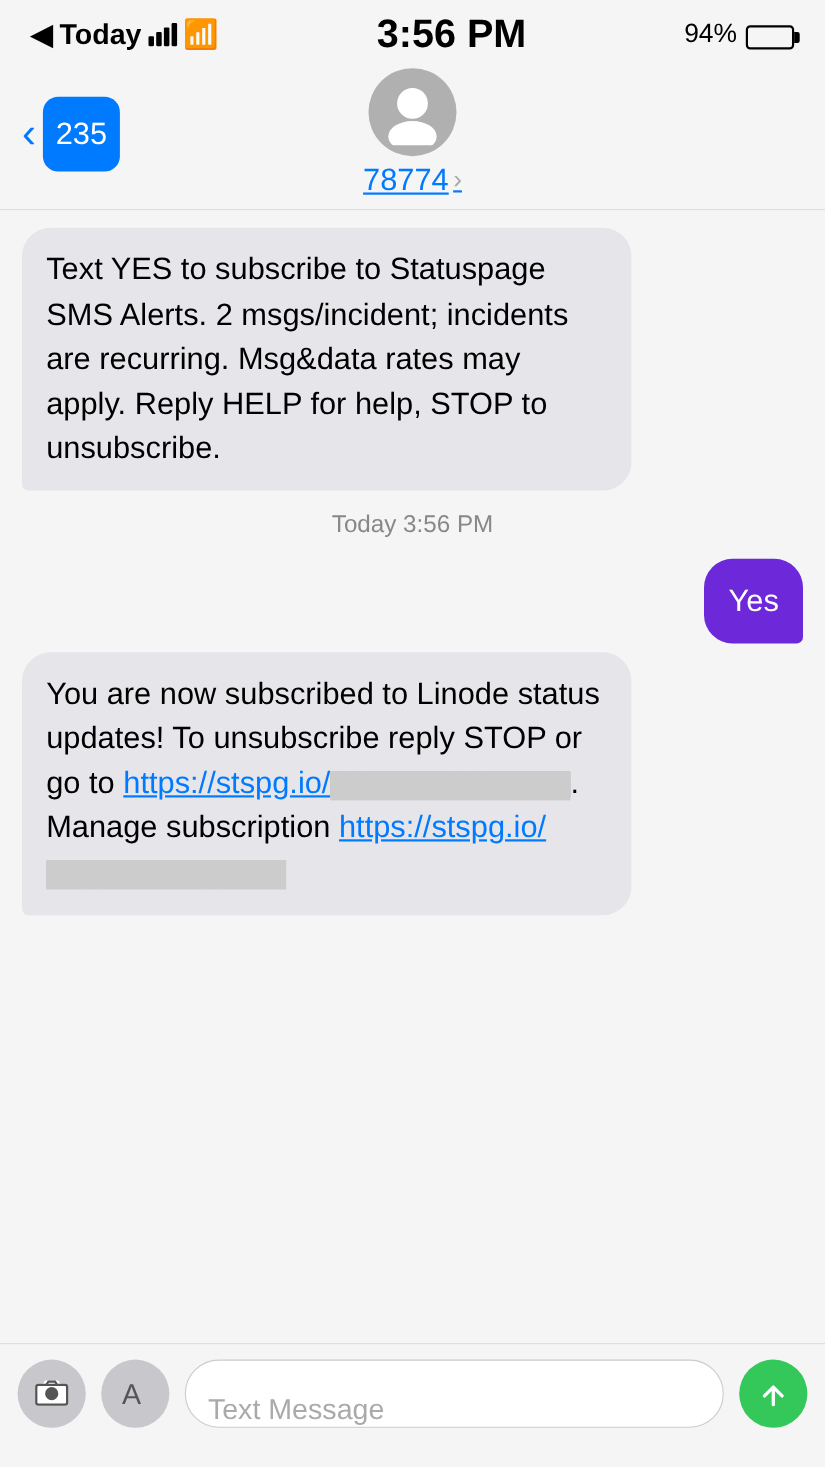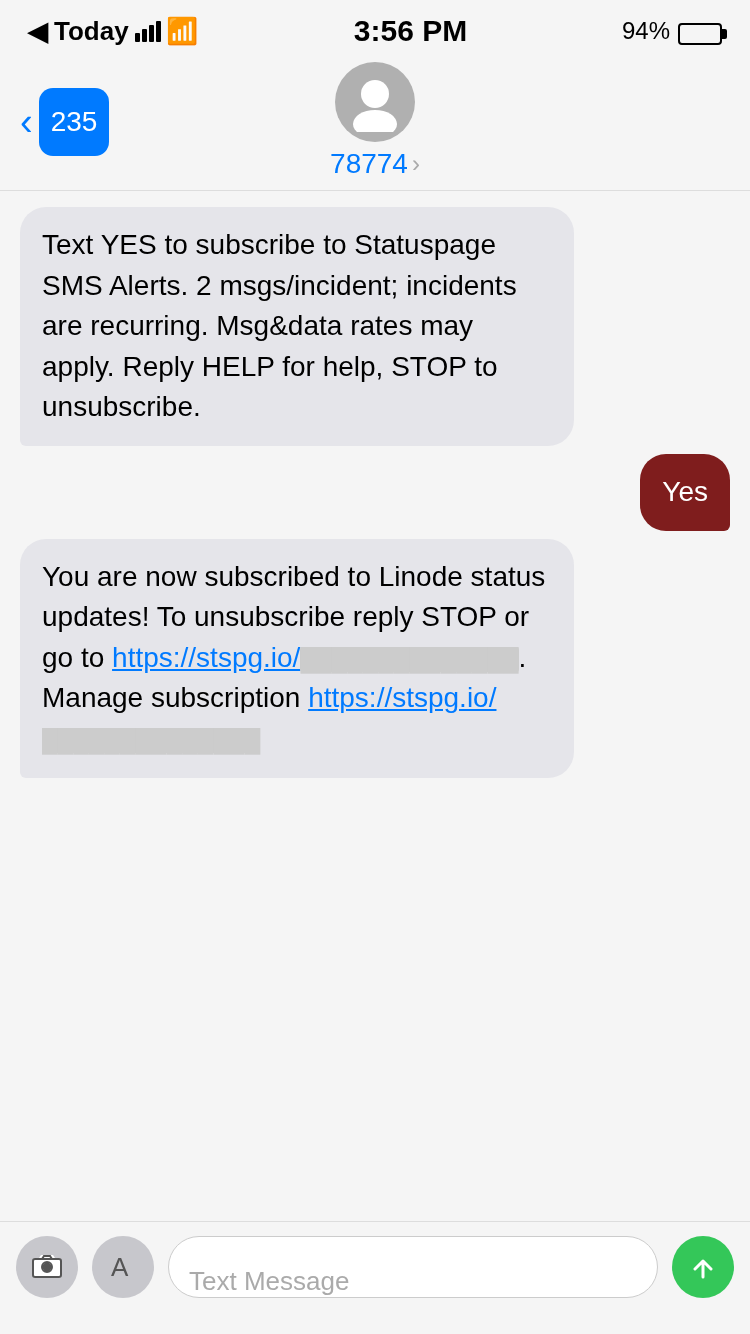--- a/index.html
+++ b/index.html
@@ -24,21 +24,21 @@
       height: 54px;
     }
     .status-left {
       font-size: 26px;
       font-weight: 600;
       display: flex;
       align-items: center;
       gap: 6px;
     }
     .status-center {
-      font-size: 30px;
+      font-size: 36px;
       font-weight: 600;
     }
     .status-right {
       font-size: 24px;
       font-weight: 500;
       display: flex;
       align-items: flex-end;
       gap: 8px;
     }
     .battery-icon {
@@ -121,20 +121,21 @@
       width: 60px;
       height: 60px;
       fill: #fff;
     }
     .contact-name {
       font-size: 28px;
       color: #007aff;
       display: flex;
       align-items: center;
       gap: 4px;
+      text-decoration: underline;
     }
     .contact-name-chevron {
       font-size: 24px;
       color: #aaa;
     }
 
     
     .messages-area {
       flex: 1;
       padding: 16px 20px;
@@ -168,21 +169,21 @@
       border-radius: 26px;
       font-size: 28px;
       line-height: 1.45;
     }
     .bubble.incoming {
       background: #e5e5ea;
       color: #000;
       border-bottom-left-radius: 6px;
     }
     .bubble.outgoing {
-      background: #7f1d1d;
+      background: #6d28d9;
       color: #fff;
       border-bottom-right-radius: 6px;
     }
     .bubble a {
       color: #007aff;
     }
 
     
     .input-bar {
       background: #f5f5f5;
@@ -278,20 +279,21 @@
   </div>
 </div>
 
 <div class="messages-area">
 
 
   <div class="bubble-row incoming">
     <div class="bubble incoming">Text YES to subscribe to Statuspage SMS Alerts. 2 msgs/incident; incidents are recurring. Msg&amp;data rates may apply. Reply HELP for help, STOP to unsubscribe.</div>
   </div>
 
+  <div class="timestamp">Today 3:56 PM</div>
 
   <div class="bubble-row outgoing">
     <div class="bubble outgoing">Yes</div>
   </div>
 
 
   <div class="bubble-row incoming">
     <div class="bubble incoming">
       <span>You are now subscribed to Linode status updates! To unsubscribe reply STOP or go to </span><a href="#"><span>https://stspg.io/</span><span style="background:#ccc;color:#ccc;border-radius:3px;font-size:22px;">██████████████</span></a><span>. Manage subscription </span><a href="#"><span>https://stspg.io/</span><br><span style="background:#ccc;color:#ccc;border-radius:3px;font-size:22px;">██████████████</span></a>
     </div>

